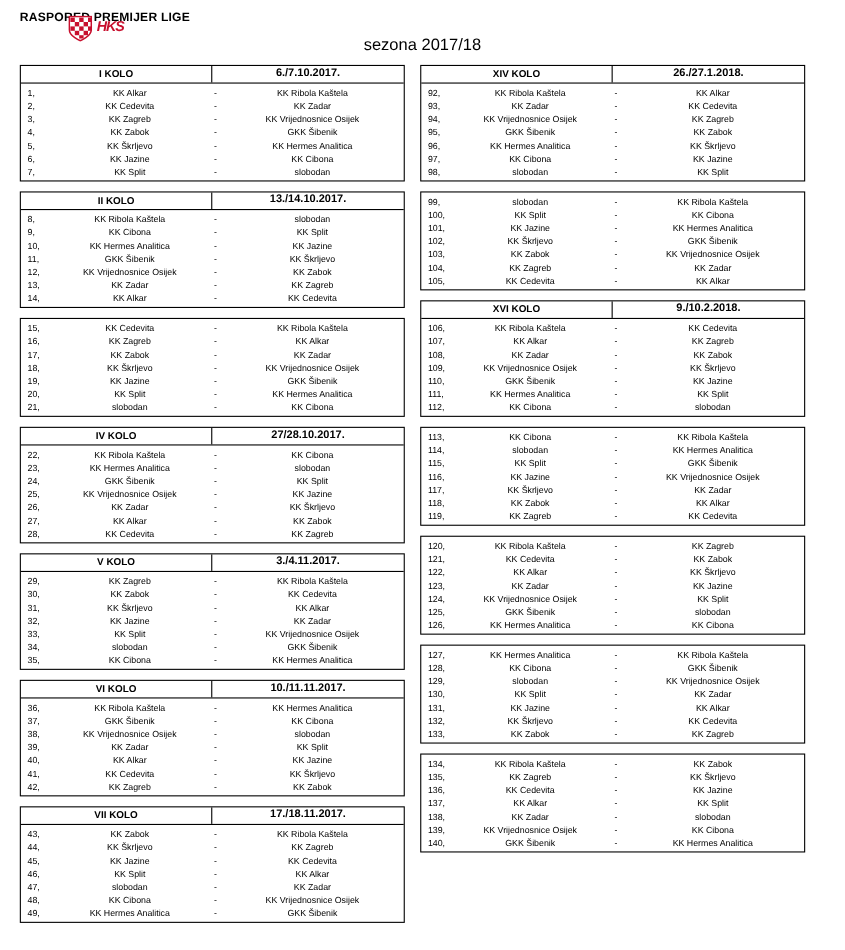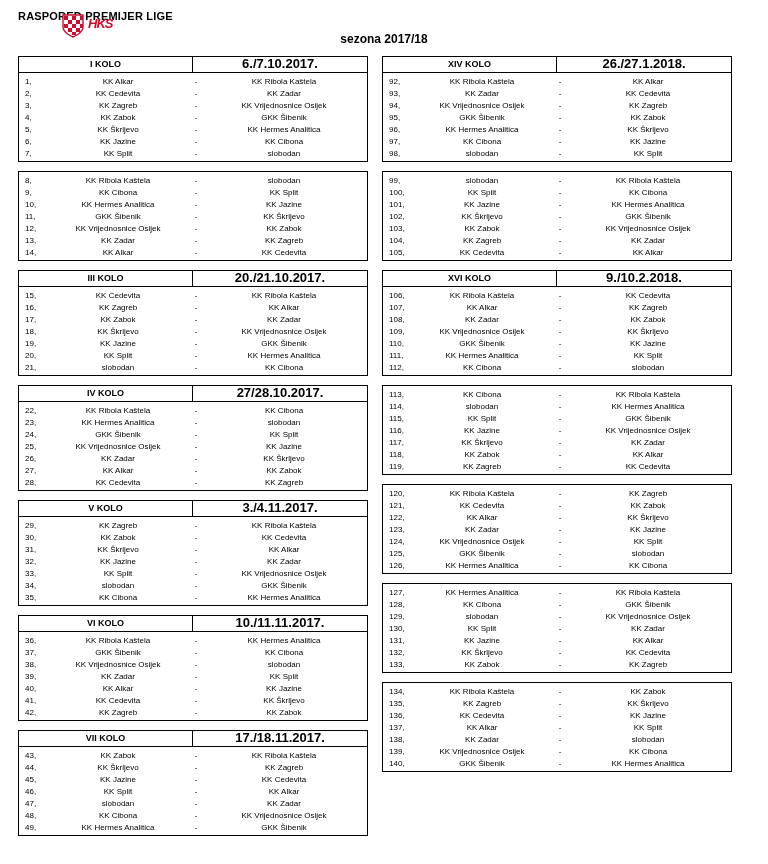--- a/index.html
+++ b/index.html
@@ -24,22 +24,22 @@
   }
   .doc-title {
     text-align: left;
     font-size: 11px;
     font-weight: bold;
     letter-spacing: 0.2px;
     margin: 4px 0 0 0;
   }
   .doc-subtitle {
     text-align: center;
-    font-size: 12px;
-    font-weight: bold;
+    font-size: 15px;
+    font-weight: normal;
     margin: 10px 0 0 0;
   }
   .logo {
     position: absolute;
     left: 62px;
     top: 14px;
     width: 90px;
     height: 26px;
   }
   .logo .shield {
@@ -87,21 +87,21 @@
     border-right: 1px solid #000;
     text-align: center;
     font-size: 9px;
     font-weight: bold;
     line-height: 14px;
     box-sizing: border-box;
   }
   .round-head .rh-right {
     width: 50%;
     text-align: center;
-    font-size: 13px;
+    font-size: 10px;
     font-weight: bold;
     line-height: 14px;
     box-sizing: border-box;
   }
   .matches {
     padding: 2px 0 2px 0;
   }
   .match {
     display: flex;
     align-items: center;
@@ -201,20 +201,24 @@
             </div>
             <div class="match">
               <div class="m-no">7,</div>
               <div class="m-home">KK Split</div>
               <div class="m-dash">-</div>
               <div class="m-away">slobodan</div>
             </div>
           </div>
         </div>
         <div class="round">
+          <div class="round-head">
+            <div class="rh-left">II KOLO</div>
+            <div class="rh-right">13./14.10.2017.</div>
+          </div>
           <div class="matches">
             <div class="match">
               <div class="m-no">8,</div>
               <div class="m-home">KK Ribola Kaštela</div>
               <div class="m-dash">-</div>
               <div class="m-away">slobodan</div>
             </div>
             <div class="match">
               <div class="m-no">9,</div>
               <div class="m-home">KK Cibona</div>
@@ -247,24 +251,20 @@
             </div>
             <div class="match">
               <div class="m-no">14,</div>
               <div class="m-home">KK Alkar</div>
               <div class="m-dash">-</div>
               <div class="m-away">KK Cedevita</div>
             </div>
           </div>
         </div>
         <div class="round">
-          <div class="round-head">
-            <div class="rh-left">III KOLO</div>
-            <div class="rh-right">20./21.10.2017.</div>
-          </div>
           <div class="matches">
             <div class="match">
               <div class="m-no">15,</div>
               <div class="m-home">KK Cedevita</div>
               <div class="m-dash">-</div>
               <div class="m-away">KK Ribola Kaštela</div>
             </div>
             <div class="match">
               <div class="m-no">16,</div>
               <div class="m-home">KK Zagreb</div>

